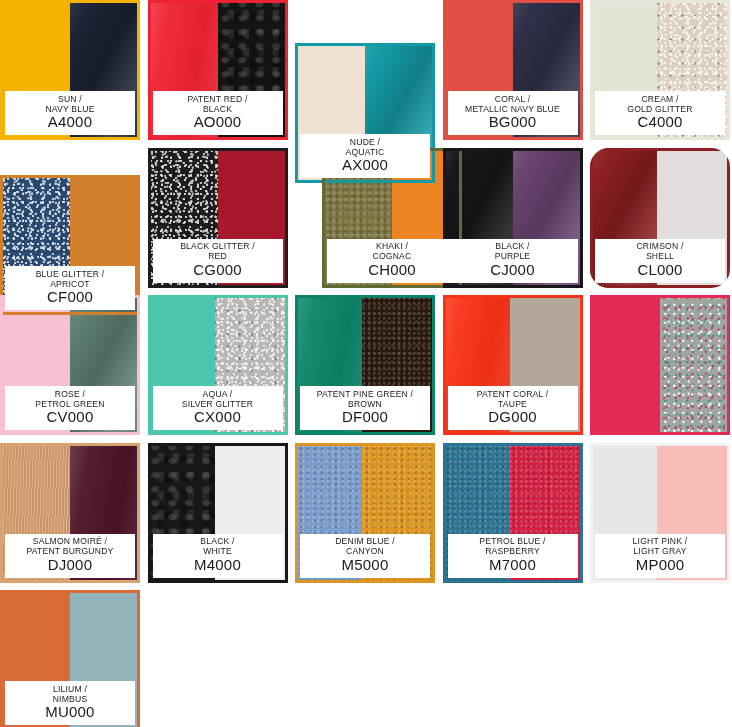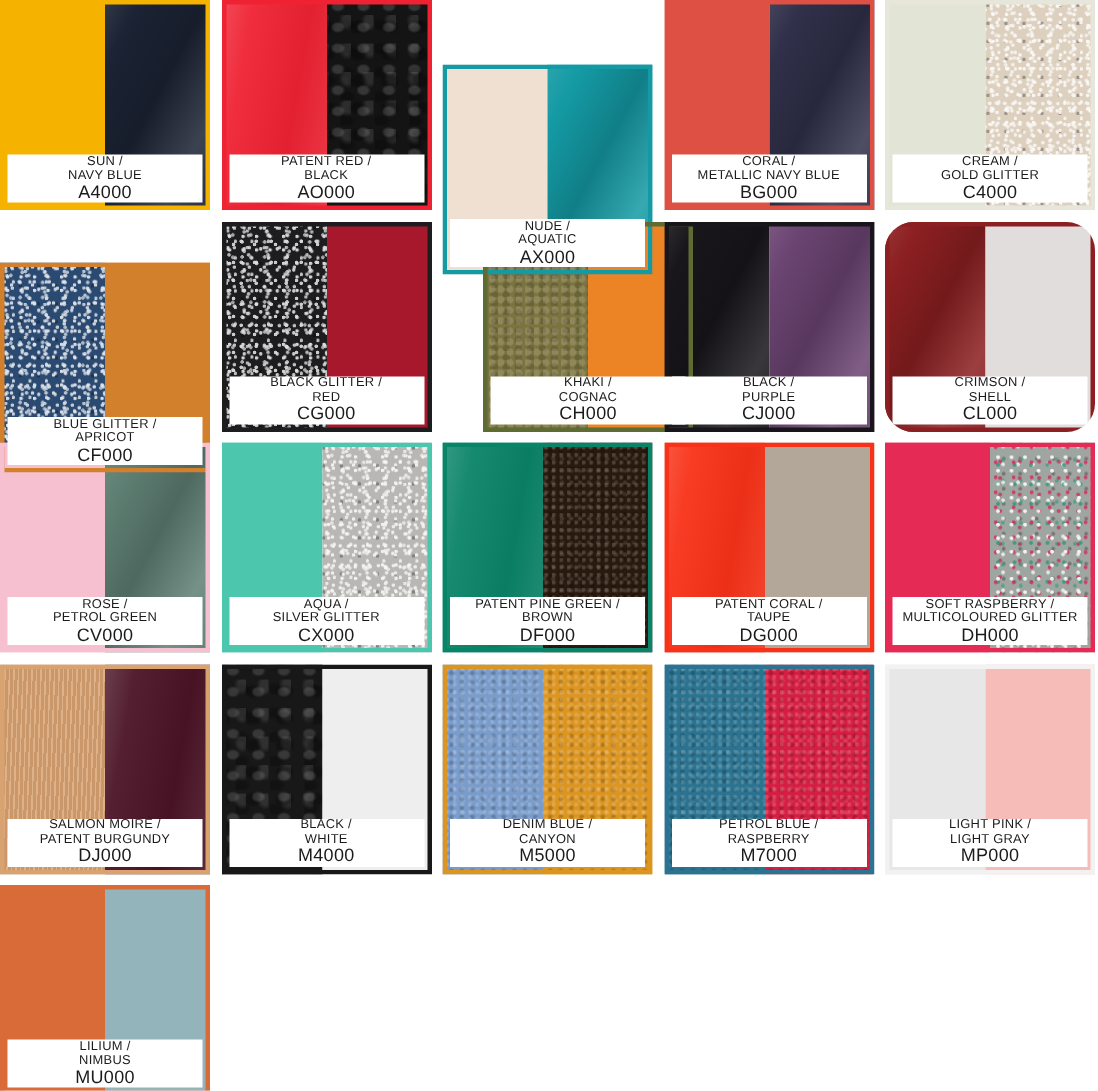--- a/index.html
+++ b/index.html
@@ -122,37 +122,37 @@
     background-size: 6px 7px, 8px 6px;
     opacity: .8 !important;
     mix-blend-mode: normal !important;
   }
 
   .swatch-label {
     position: absolute;
     left: 5px;
     right: 5px;
     bottom: 5px;
-    height: 32px;
+    height: 44px;
     background: #ffffff;
     z-index: 6;
     display: flex;
     flex-direction: column;
     align-items: center;
     justify-content: center;
     line-height: 1.12;
     color: #1b1b1b;
   }
   .swatch-label .ln {
     font-size: 8.6px;
     letter-spacing: .2px;
     white-space: nowrap;
     text-align: center;
   }
-  .swatch-label .ln.code { font-size: 12px; }
+  .swatch-label .ln.code { font-size: 15px; }
 </style>
 </head>
 <body>
 
 <div id="swatch-grid">
     <div class="swatch-card" style="left: 0px; top: 0px;">
       <div class="swatch-media">
         <div class="swatch-half" style="width: 50%; background: rgb(245, 179, 0);"></div>
         <div class="swatch-half" style="width: 50%; background: rgb(27, 35, 52);">
           <div class="tex tex-sheen"></div>
@@ -354,25 +354,20 @@
       </div>
     </div>
     <div class="swatch-card" style="left: 590px; top: 295px;">
       <div class="swatch-media">
         <div class="swatch-half" style="width: 50%; background: rgb(229, 42, 85);"></div>
         <div class="swatch-half" style="width: 50%; background: rgb(159, 165, 160);">
           <div class="tex tex-multiglitter"></div>
         </div>
       </div>
       <div class="border-frame" style="border-color: rgb(229, 42, 85);"></div>
-      <div class="swatch-label">
-        <div class="ln">SOFT RASPBERRY /</div>
-        <div class="ln">MULTICOLOURED GLITTER</div>
-        <div class="ln code">DH000</div>
-      </div>
     </div>
     <div class="swatch-card" style="left: 0px; top: 442.5px;">
       <div class="swatch-media">
         <div class="swatch-half" style="width: 50%; background: rgb(216, 162, 113);">
           <div class="tex tex-moire"></div>
         </div>
         <div class="swatch-half" style="width: 50%; background: rgb(75, 20, 38);">
           <div class="tex tex-patent"></div>
         </div>
       </div>

